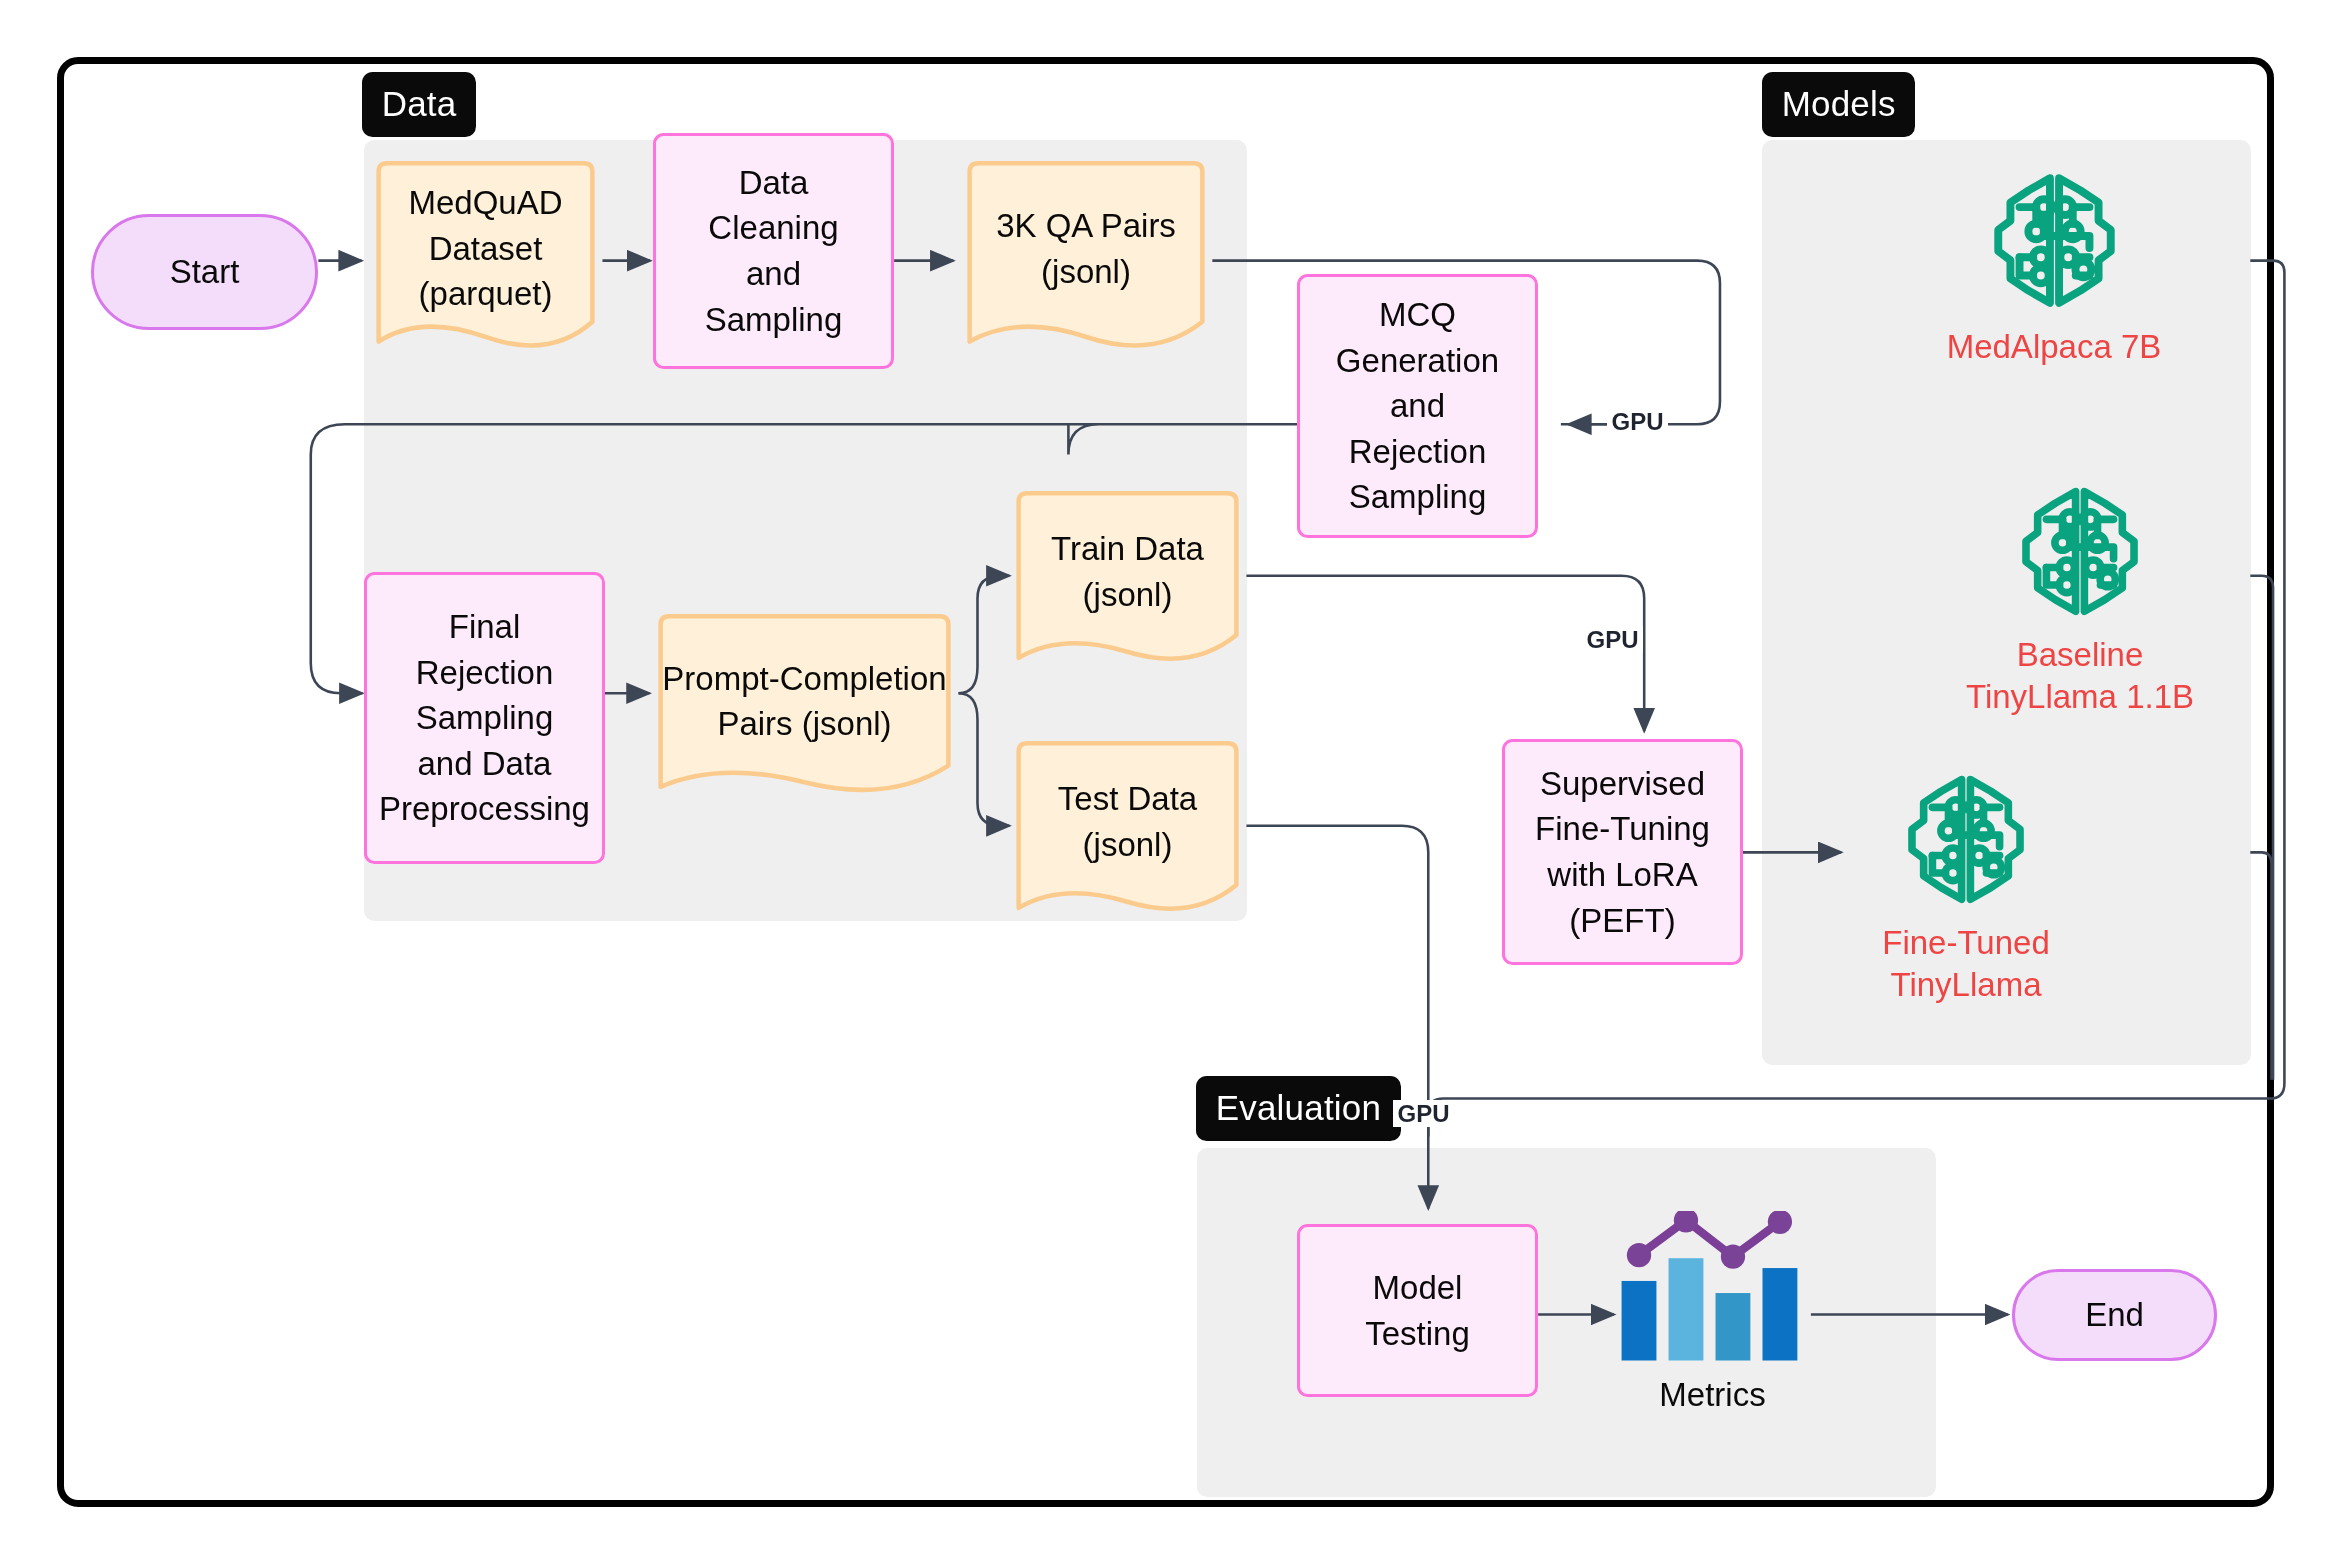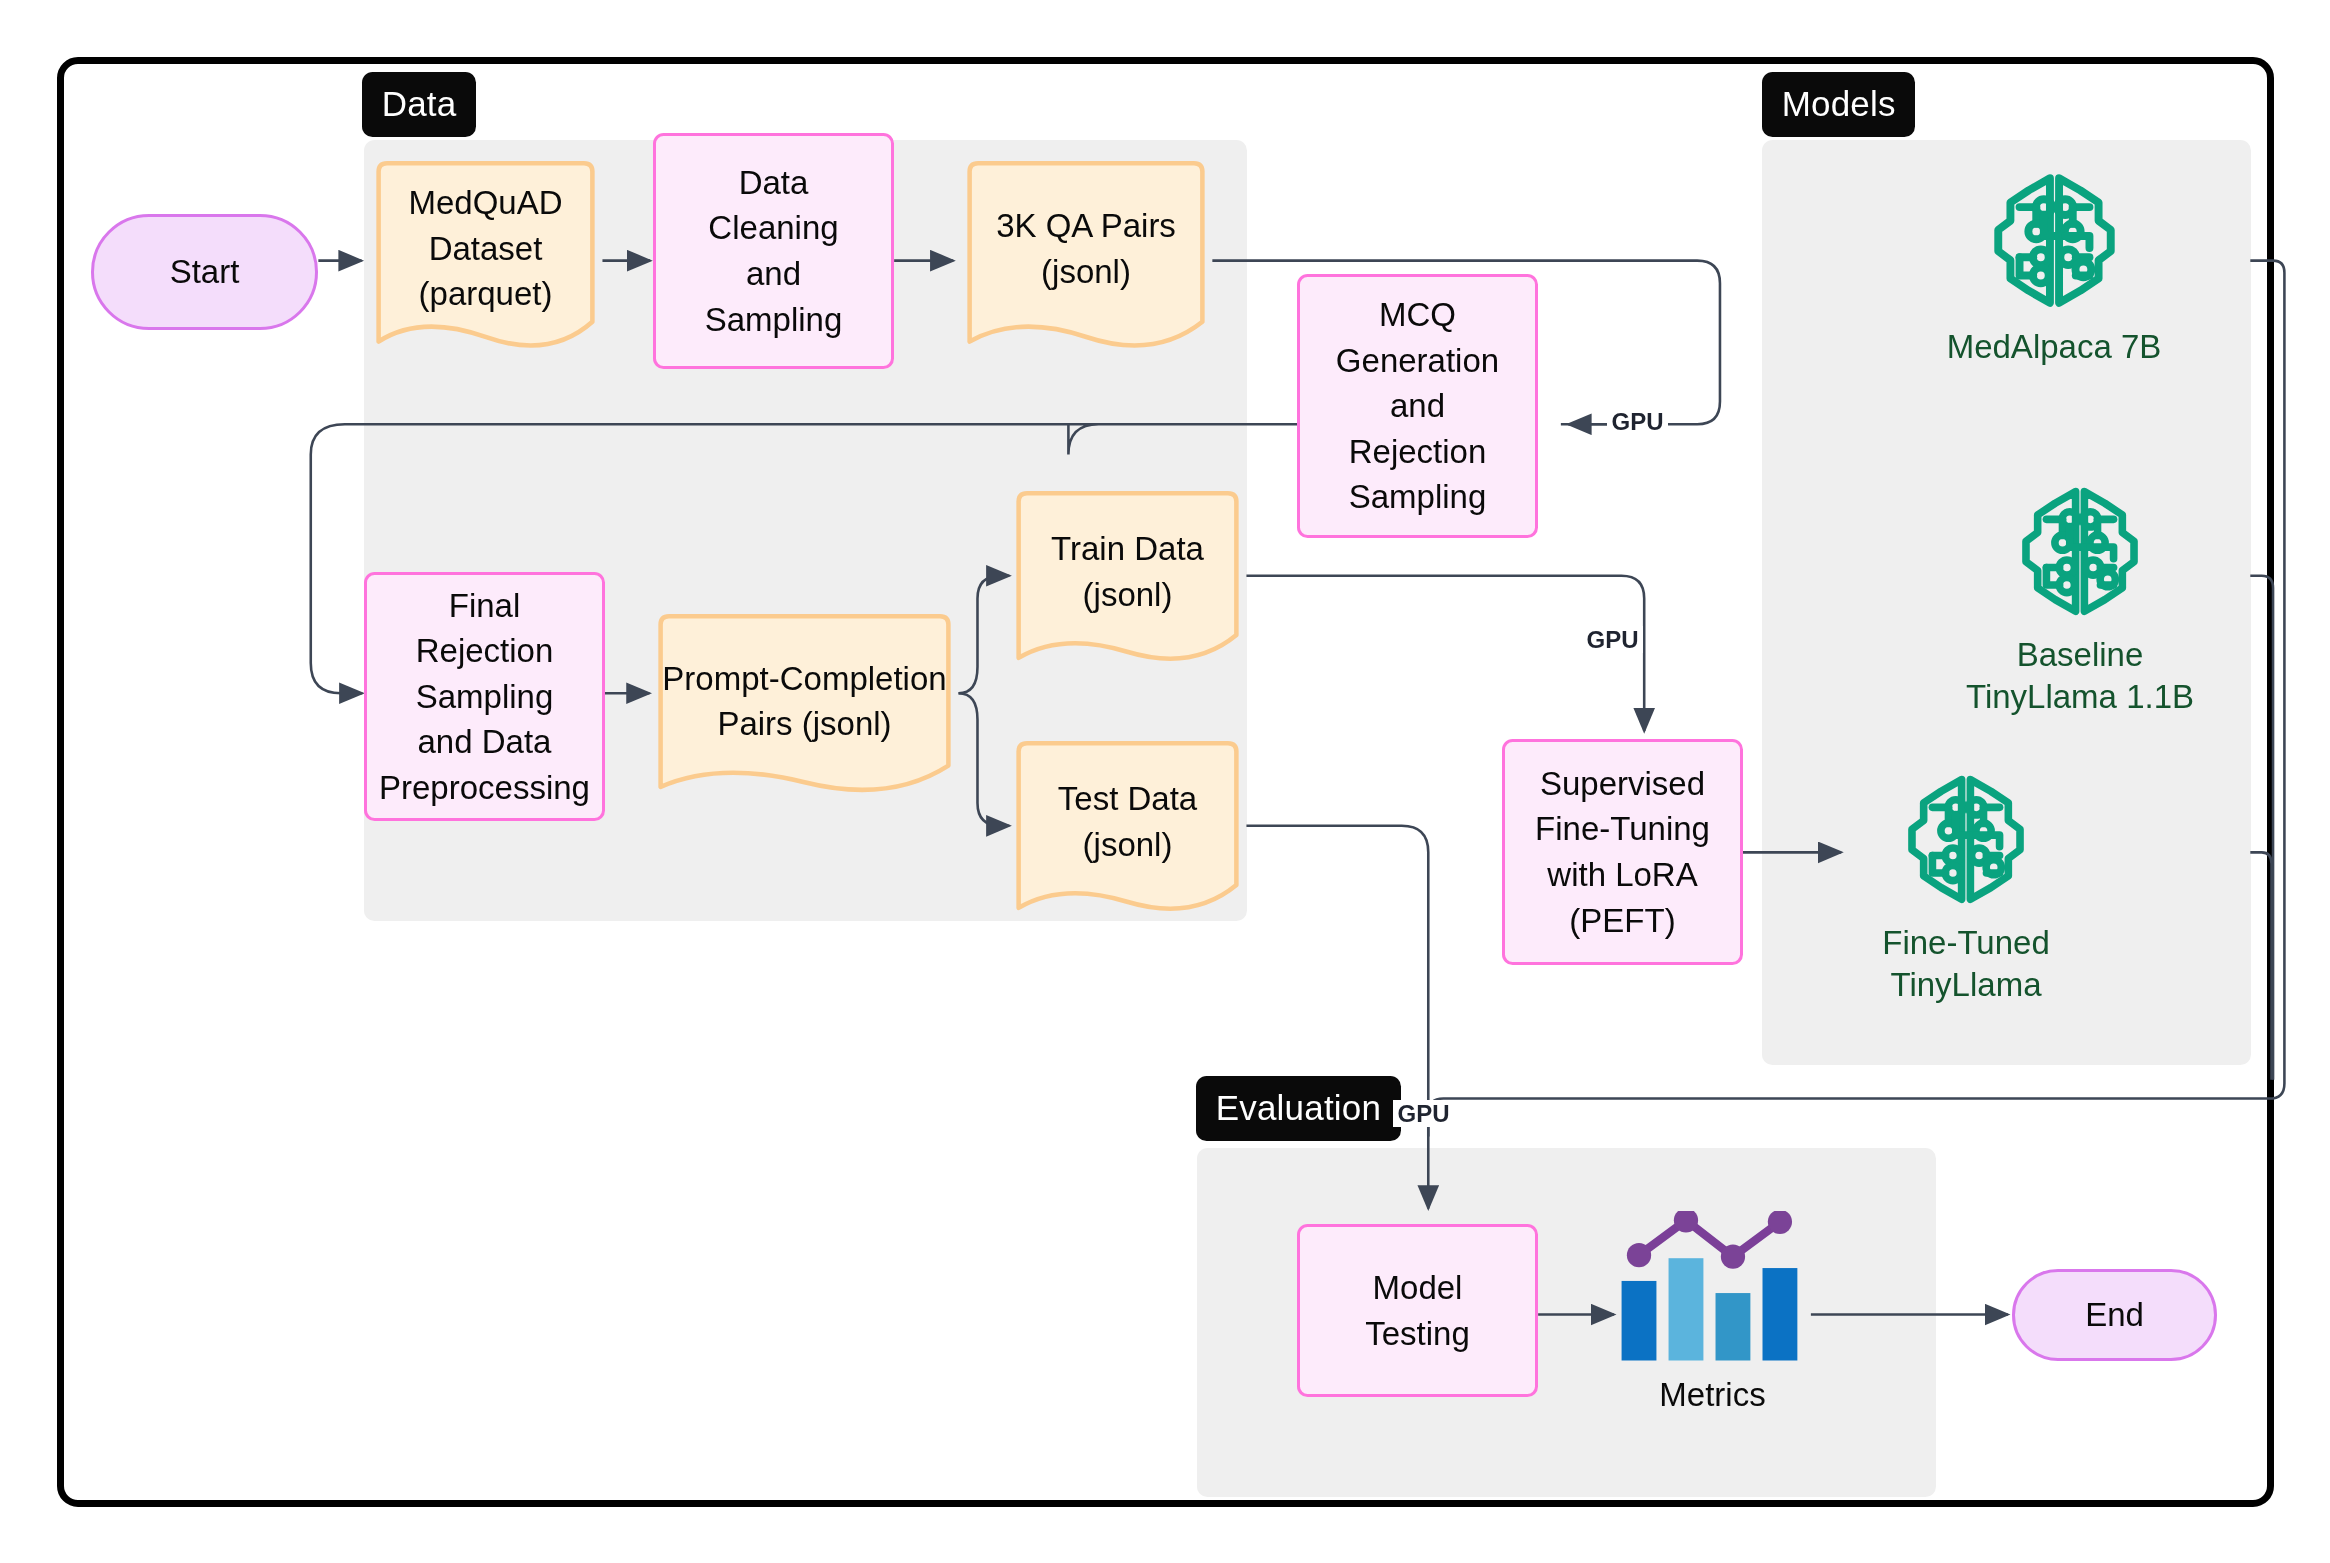--- a/index.html
+++ b/index.html
@@ -15,21 +15,21 @@
 
   .node{position:absolute;box-sizing:border-box;display:flex;align-items:center;justify-content:center;
         text-align:center;color:#0a0a0a;}
   .proc{background:#fdebfb;border:3.8px solid #ff73dd;border-radius:10.6px;font-size:33px;line-height:1.38;}
   .pill{background:#f4ddfb;border:3.8px solid #d977ec;border-radius:152px;font-size:33px;}
   .doc{font-size:33px;line-height:1.38;}
   .doc .docbg{position:absolute;left:0;top:0;width:100%;height:100%;}
   .doc .dtxt{position:relative;z-index:2;width:100%;padding:0 10.6px;box-sizing:border-box;}
 
   .model{position:absolute;display:flex;flex-direction:column;align-items:center;}
-  .model .mlabel{font-size:33px;line-height:1.3;text-align:center;color:#14532d;margin-top:10.6px;white-space:pre-line;}
+  .model .mlabel{font-size:33px;line-height:1.3;text-align:center;color:#ef4444;margin-top:10.6px;white-space:pre-line;}
 
   .edgelabel{position:absolute;font-size:24px;font-weight:bold;color:#1f2430;background:#ffffff;
      padding:1.5px 4.5px;line-height:1;}
   .metrics{position:absolute;display:flex;flex-direction:column;align-items:center;}
   .metrics .mcap{font-size:33px;color:#0a0a0a;margin-top:13px;}
 </style>
 </head>
 <body>
 
 <div id="canvas">
@@ -122,21 +122,21 @@
   </div>
 
   <div class="node proc" style="left:1297px;top:274px;width:241px;height:264px;">
     <span style="white-space:pre-line;">MCQ
 Generation
 and
 Rejection
 Sampling</span>
   </div>
 
-  <div class="node proc" style="left:364px;top:572px;width:241px;height:249px;">
+  <div class="node proc" style="left:364px;top:572px;width:241px;height:292px;">
     <span style="white-space:pre-line;">Final
 Rejection
 Sampling
 and Data
 Preprocessing</span>
   </div>
 
   <div class="node doc" style="left:650px;top:614px;width:309px;height:191px;">
     <svg class="docbg" viewBox="0 0 408 252" preserveAspectRatio="none">
       <path d="M14,14 Q14,3 25,3 L383,3 Q394,3 394,14 L394,200

